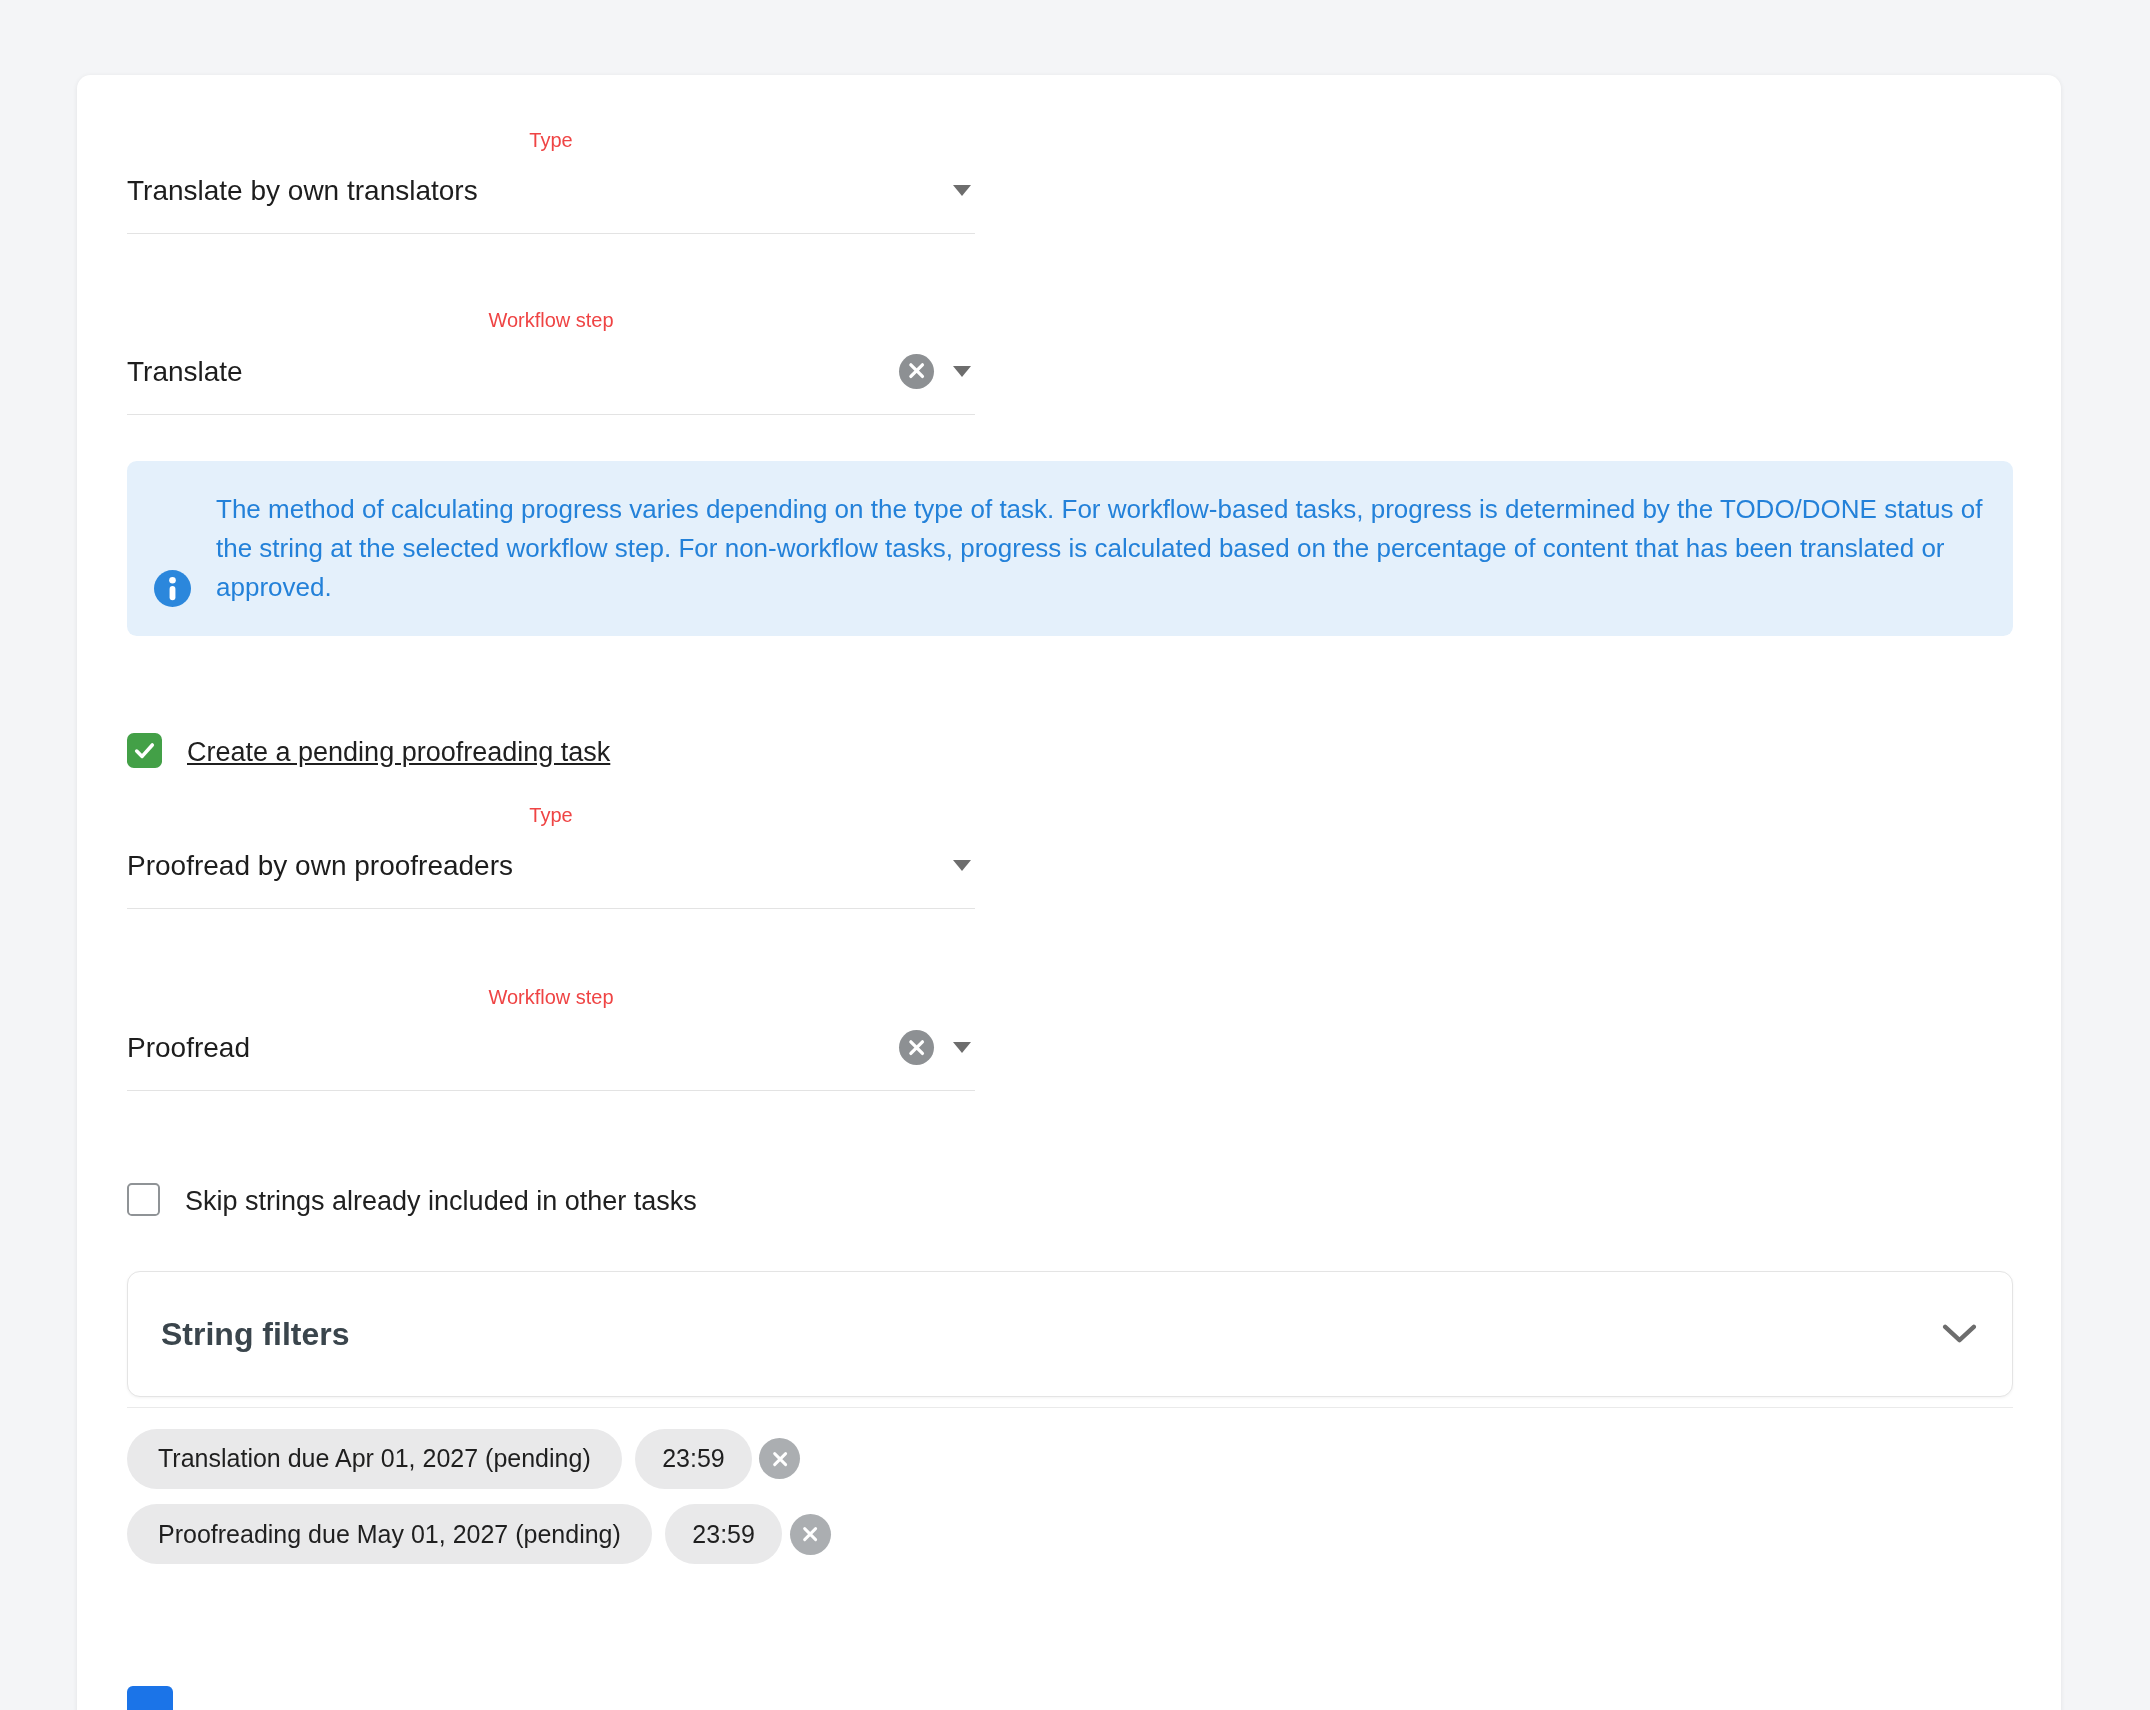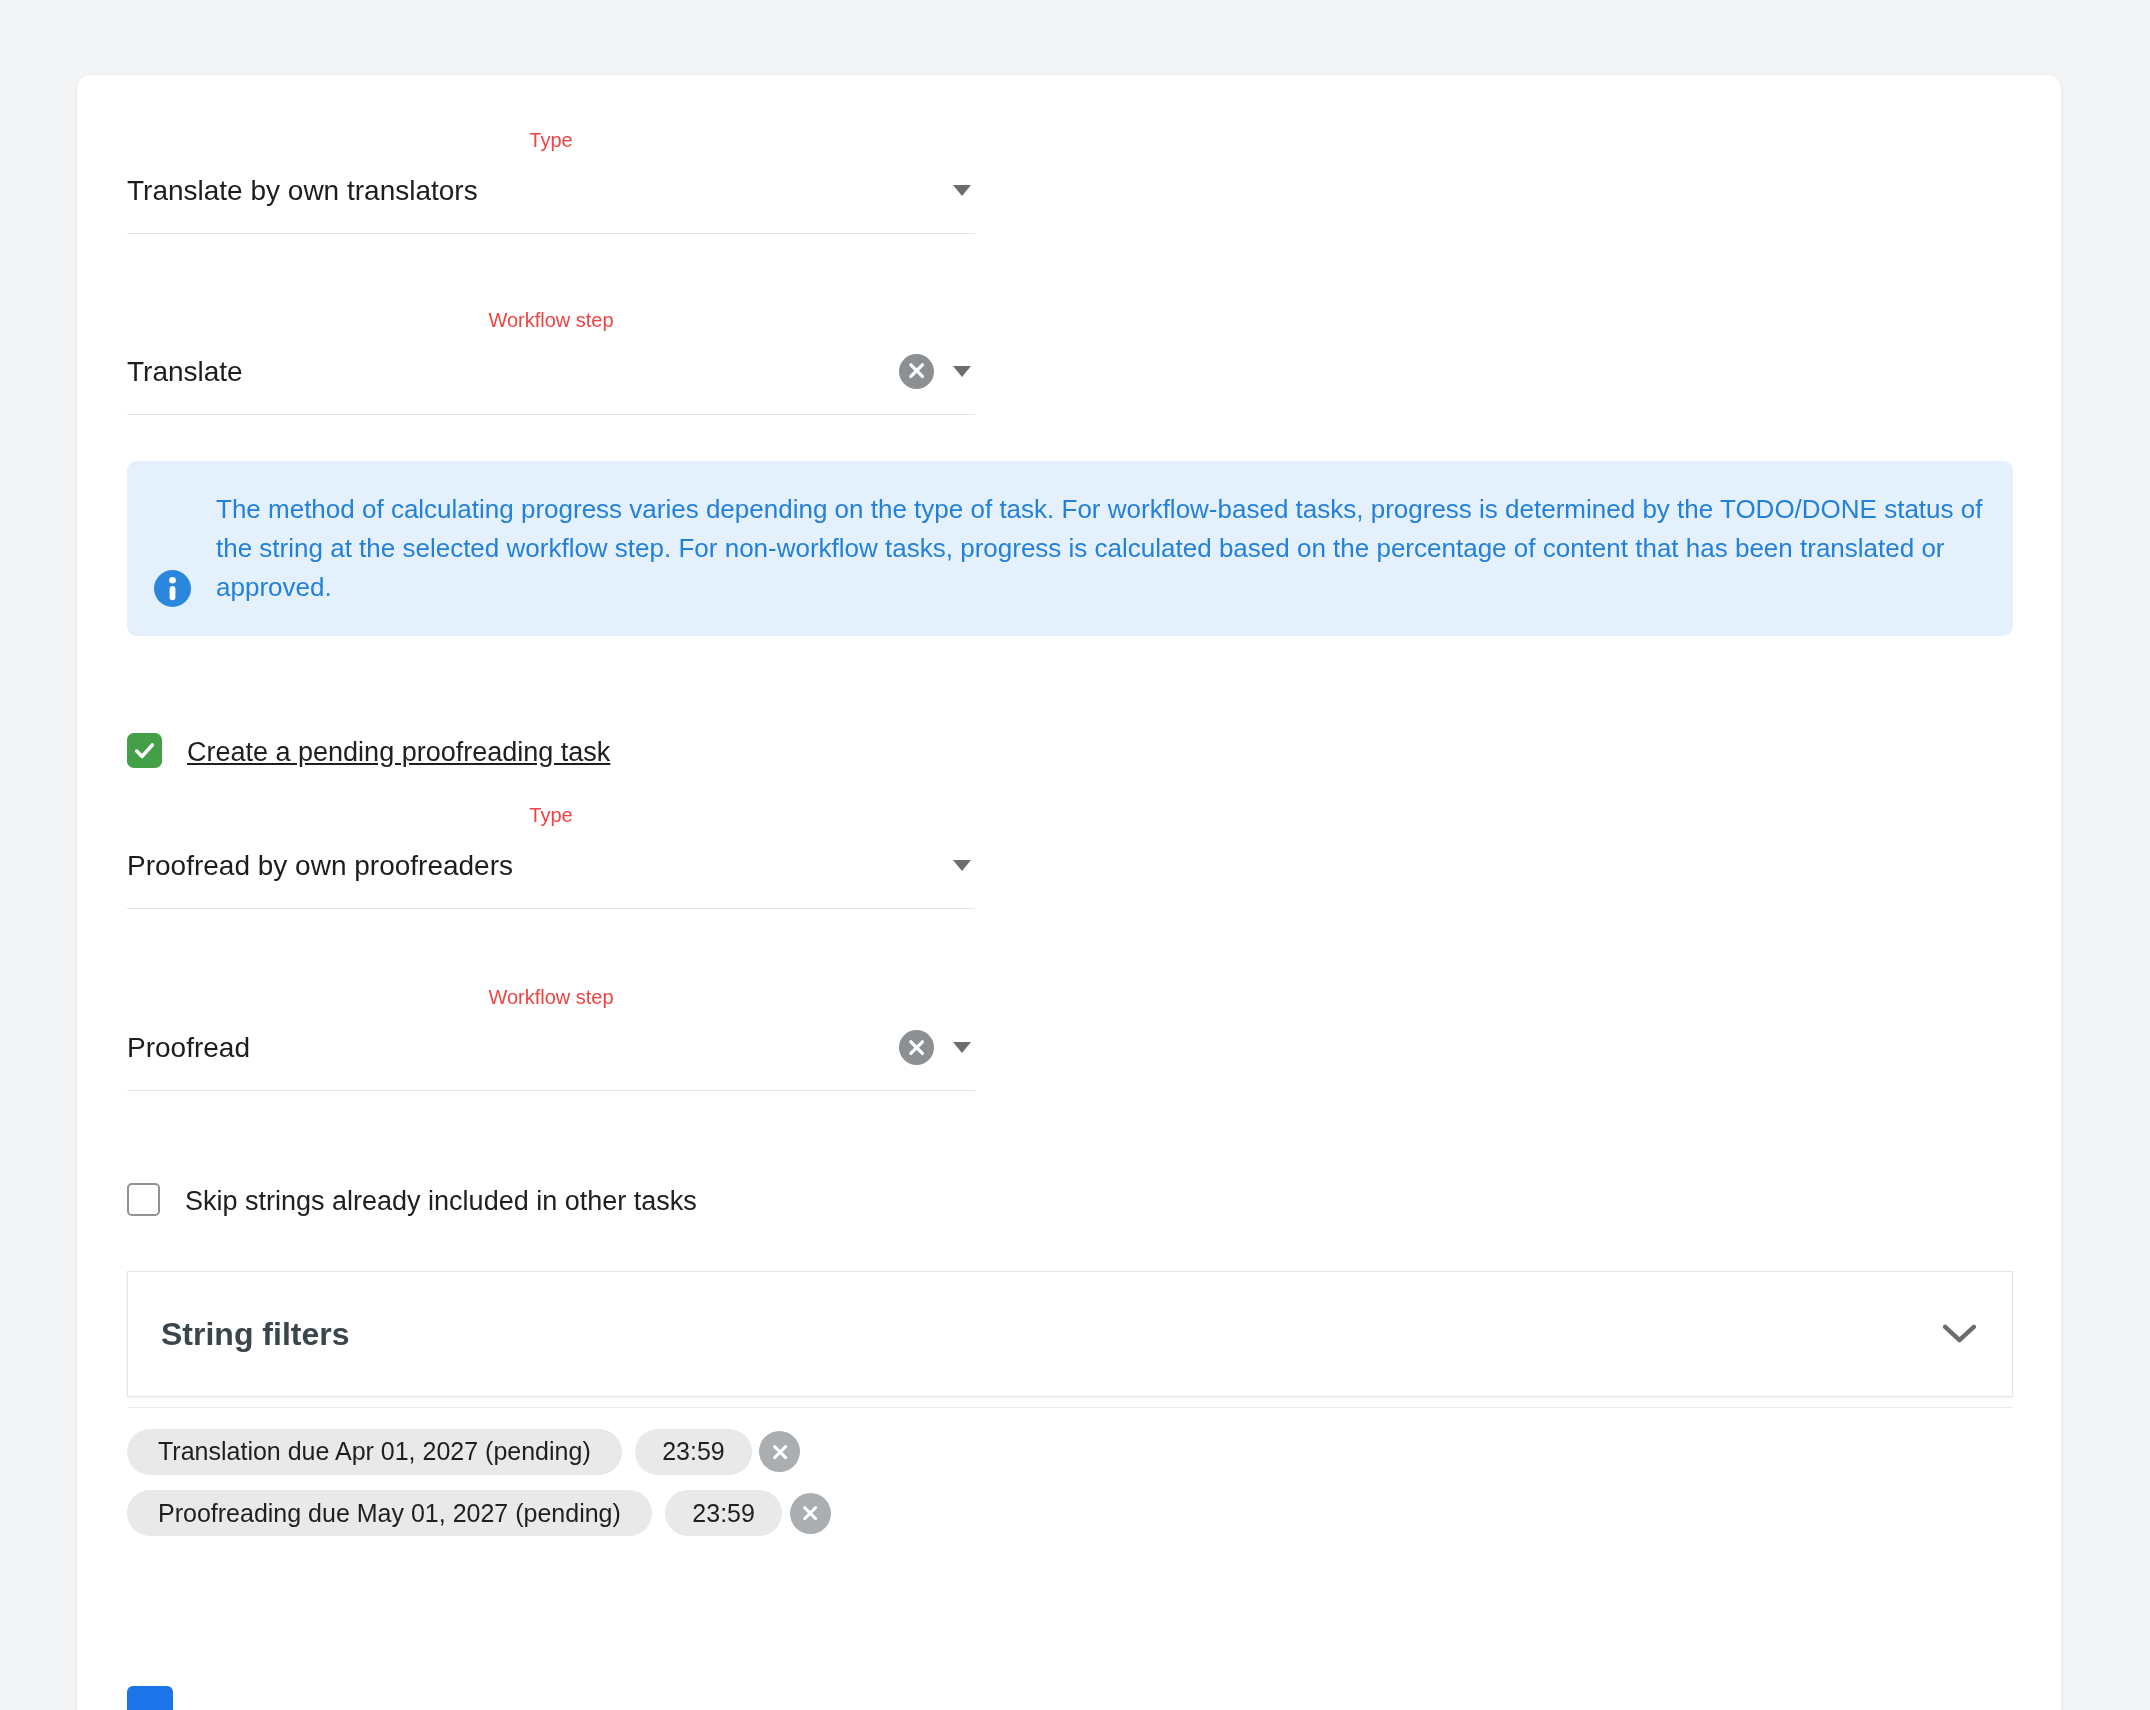--- a/index.html
+++ b/index.html
@@ -79,34 +79,34 @@
   .check-desc {
     margin:5.8px 0 0 60px;
     font-size:26px; line-height:40px; color:#8e8e8e;
     width:1815px;
   }
 
   
   .panel {
     width:1886px; height:126px;
     background:#ffffff;
-    border:1px solid #e4e4e4; border-radius:0;
+    border:1px solid #e4e4e4; border-radius:13px;
     box-shadow:0 1px 2.9px rgba(0,0,0,0.05);
     display:flex; align-items:center; justify-content:space-between;
     padding:0 35px 0 33px;
     cursor:pointer;
   }
   .panel-title { font-size:32px; font-weight:bold; color:#3a454c; }
   .panel-divider { width:1886px; border-top:1.9px solid #eaeaea; margin-top:9.7px; }
 
   
   .chip-row { display:flex; align-items:center; margin-top:15.4px; }
   .chip-row.first { margin-top:21px; }
   .chip {
-    height:46px; border-radius:30px; background:#e9e9ea;
+    height:60px; border-radius:30px; background:#e9e9ea;
     display:flex; align-items:center;
     padding:0 31px;
     font-size:25px; color:#1f1f1f; white-space:nowrap;
     cursor:pointer;
     text-align:right;
   }
   .chip-time { margin-left:13.5px; padding:0 27px; }
   .chip-x {
     width:41px; height:41px; border-radius:50%;
     background:#abaeb1; border:none; padding:0;

